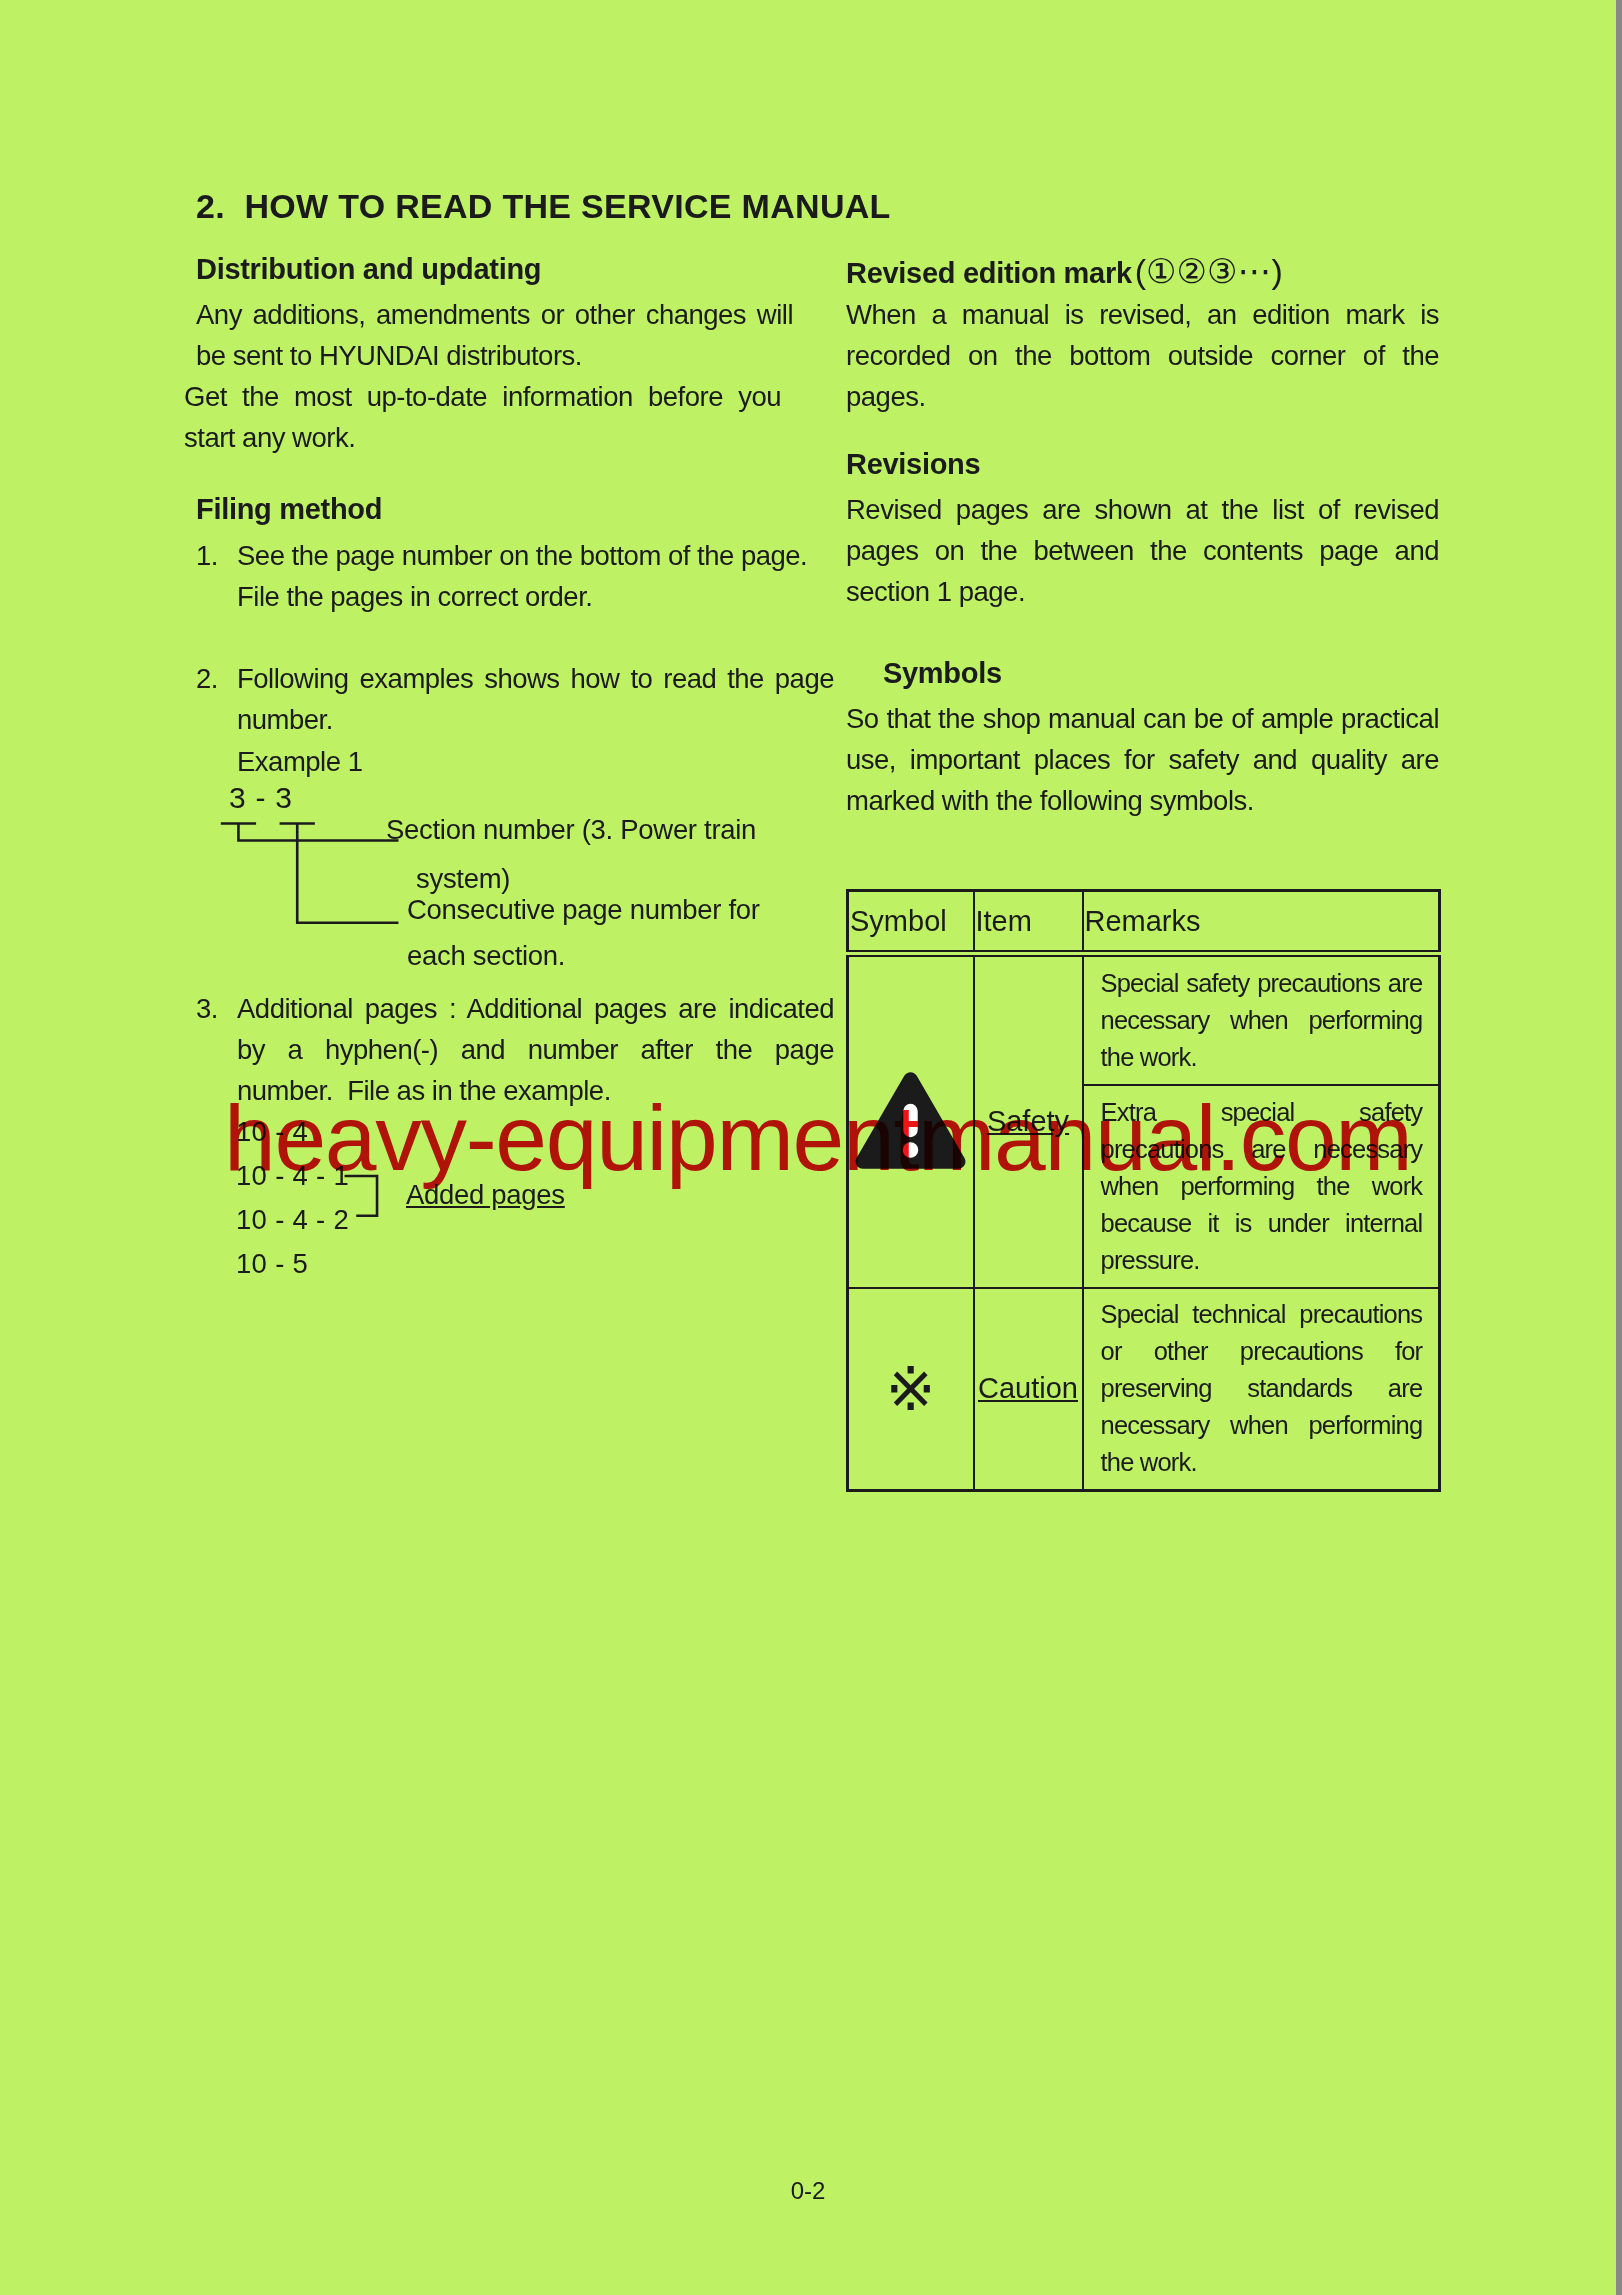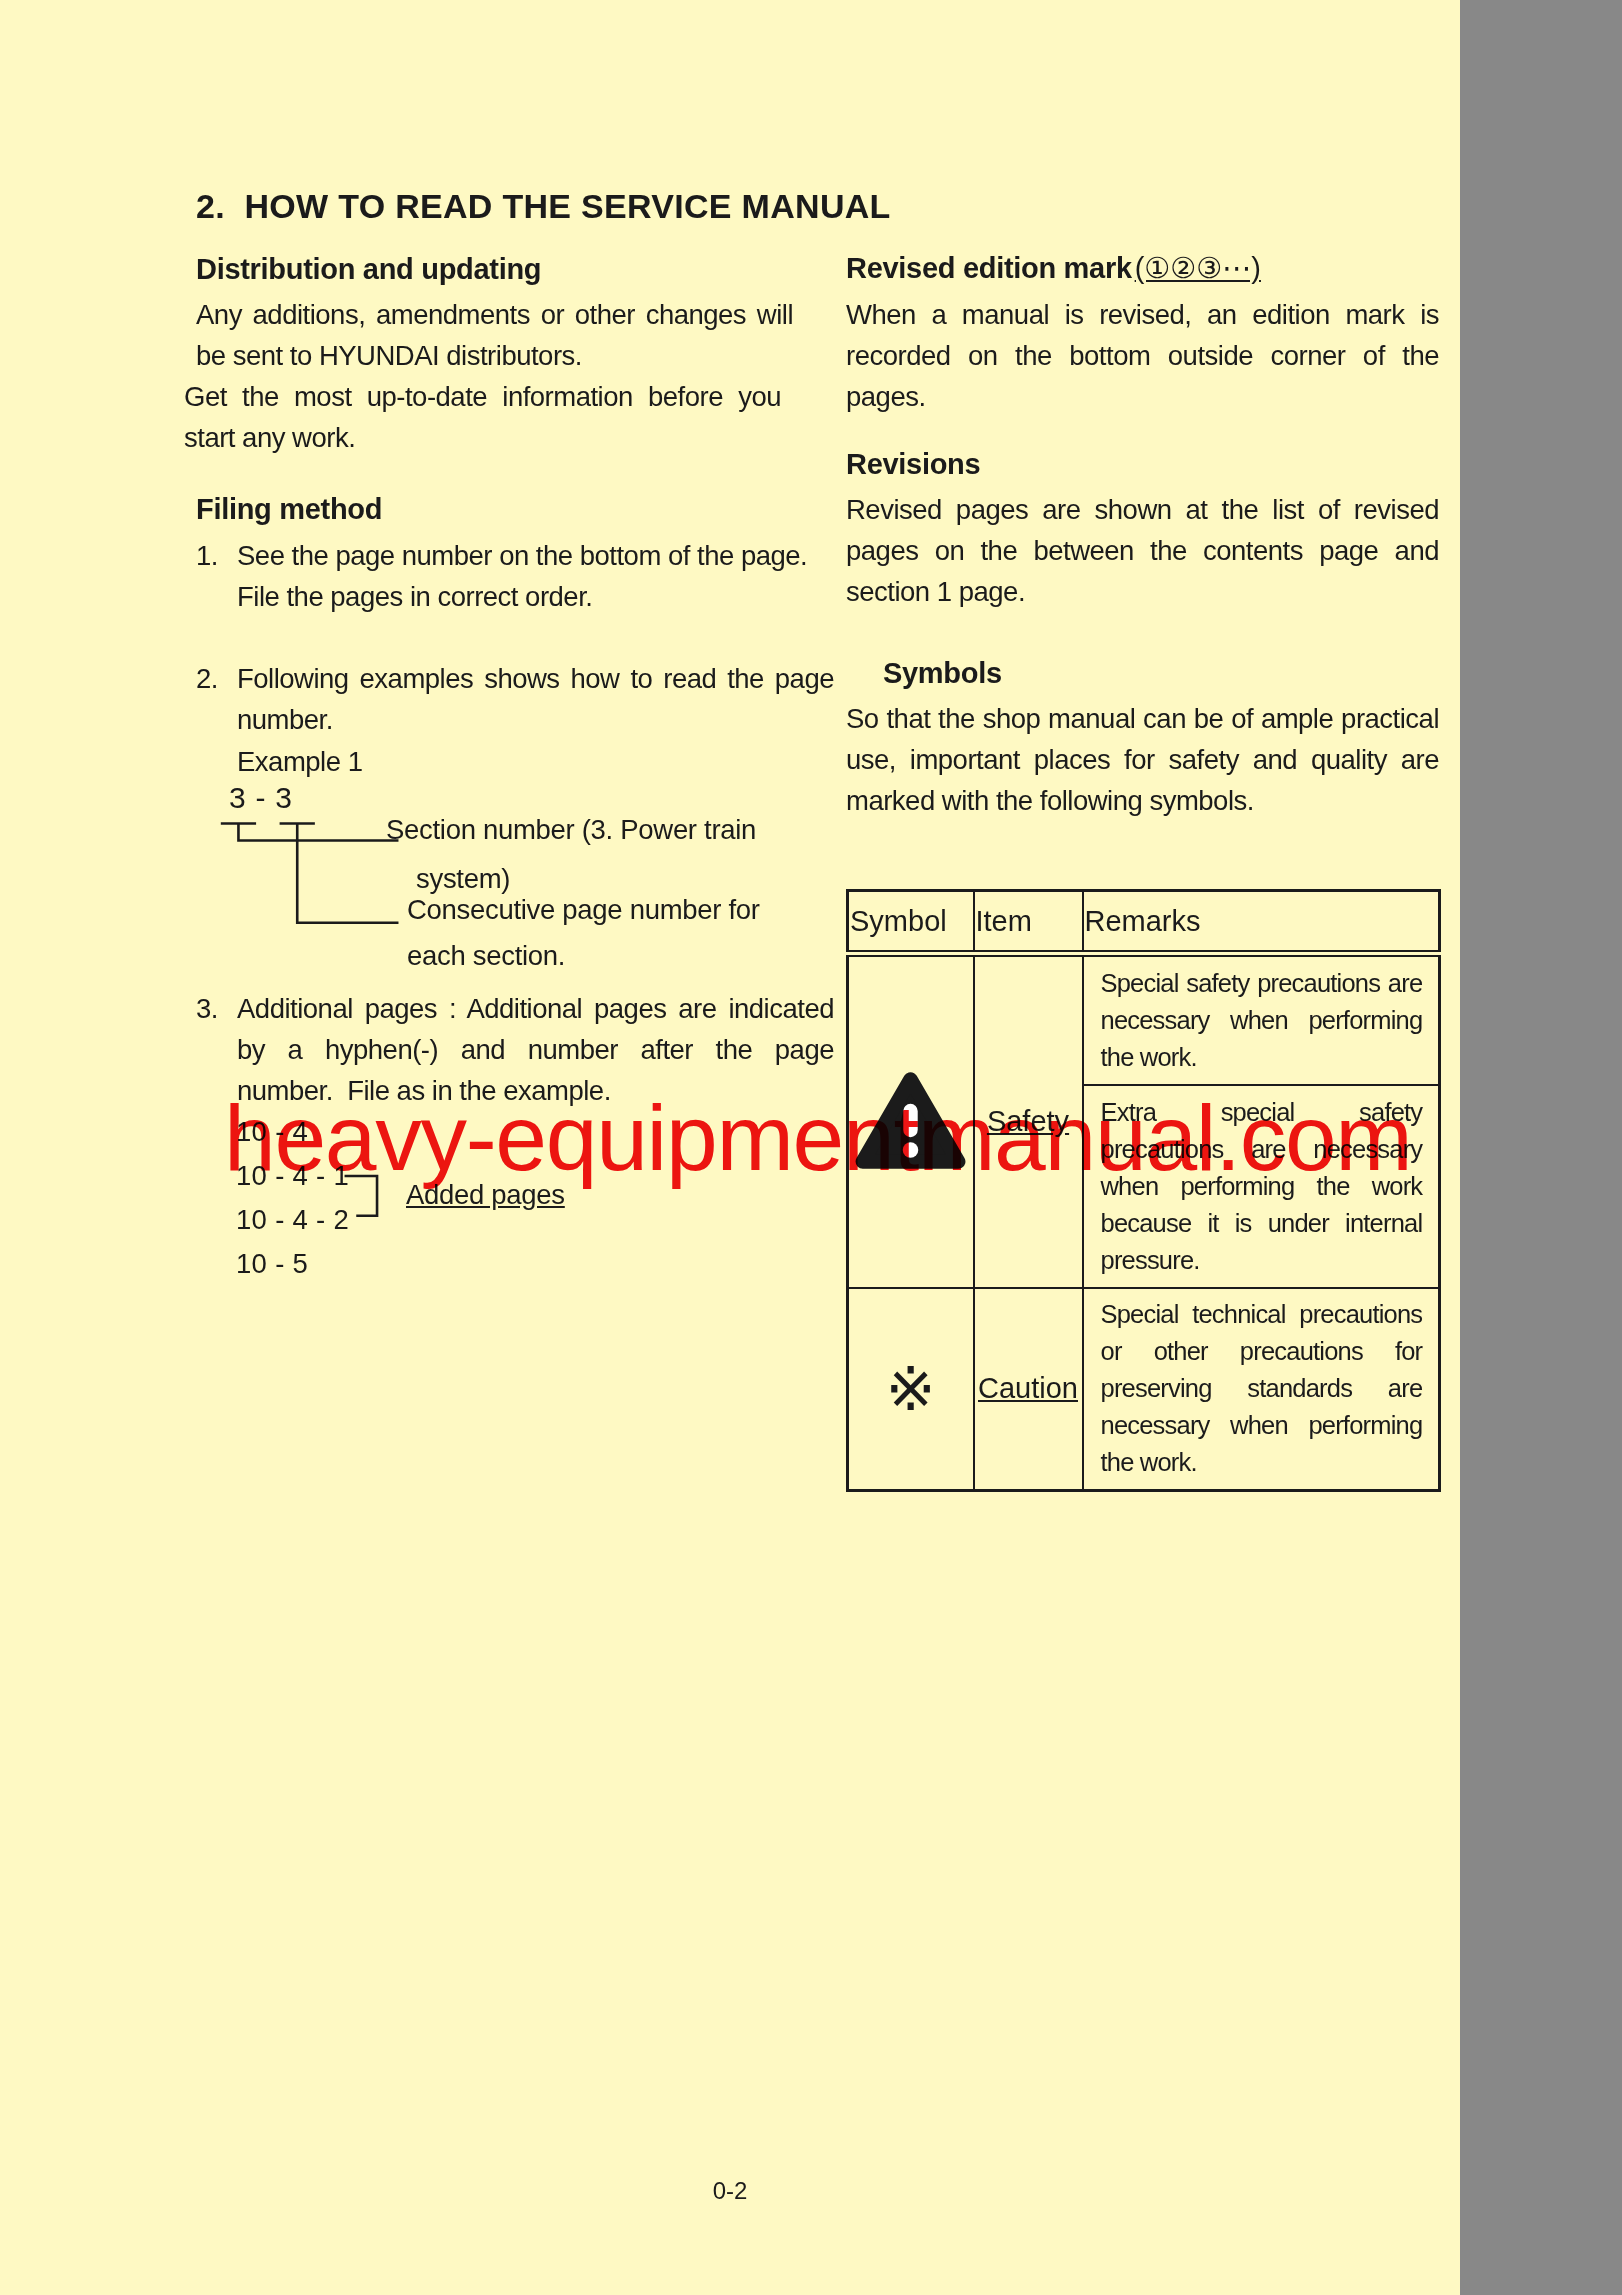--- a/index.html
+++ b/index.html
@@ -1,19 +1,19 @@
 <!DOCTYPE html>
 <html style="font-size:10.5px"><head>
 <meta charset="utf-8">
 <style>
   html,body{margin:0;padding:0;background:#888;}
   .page{
     position:relative;
-    width:1460px;height:2295px;
-    background:#fef9c3;
+    width:1616px;height:2295px;
+    background:#bef264;
     font-family:"Liberation Sans","DejaVu Sans",sans-serif;
     color:#1b1b1b;
     overflow:hidden;
   }
   .abs{position:absolute;}
   .title{font-size:34px;font-weight:700;letter-spacing:0.3px;white-space:nowrap;}
   .h{font-size:29px;font-weight:700;letter-spacing:-0.3px;white-space:nowrap;}
   .body-txt{font-size:27.5px;line-height:41px;letter-spacing:-0.5px;text-align:justify;}
   .nowrap{white-space:nowrap;text-align:left;}
   .list-item{padding-left:41px;}
@@ -109,21 +109,21 @@
   </div>
 
   <svg class="abs" style="left:340px;top:1168px;" width="52" height="59" viewBox="0 0 80 90">
     <polyline points="7,12 57,12 57,73 25,73"></polyline>
   </svg>
 
   <div class="abs callout" style="left:406px;top:1179px;text-decoration:underline;">Added pages</div>
 
   <div class="abs" style="left:846px;top:251px;white-space:nowrap;">
     <span class="h">Revised edition mark</span>
-    <span style="font-size:29px;letter-spacing:0px;text-decoration:underline;">(①②③⋯)</span>
+    <span style="font-size:34px;letter-spacing:0px;">(①②③⋯)</span>
   </div>
 
   <div class="abs body-txt" style="left:846px;top:294px;width:593px;">When a manual is revised, an edition mark is recorded on the bottom outside corner of the pages.</div>
 
   <div class="abs h" style="left:846px;top:448px;">Revisions</div>
 
   <div class="abs body-txt" style="left:846px;top:489px;width:593px;">Revised pages are shown at the list of revised pages on the between the contents page and section 1 page.</div>
 
   <div class="abs h" style="left:846px;top:657px;margin-left:37px;">Symbols</div>
 

